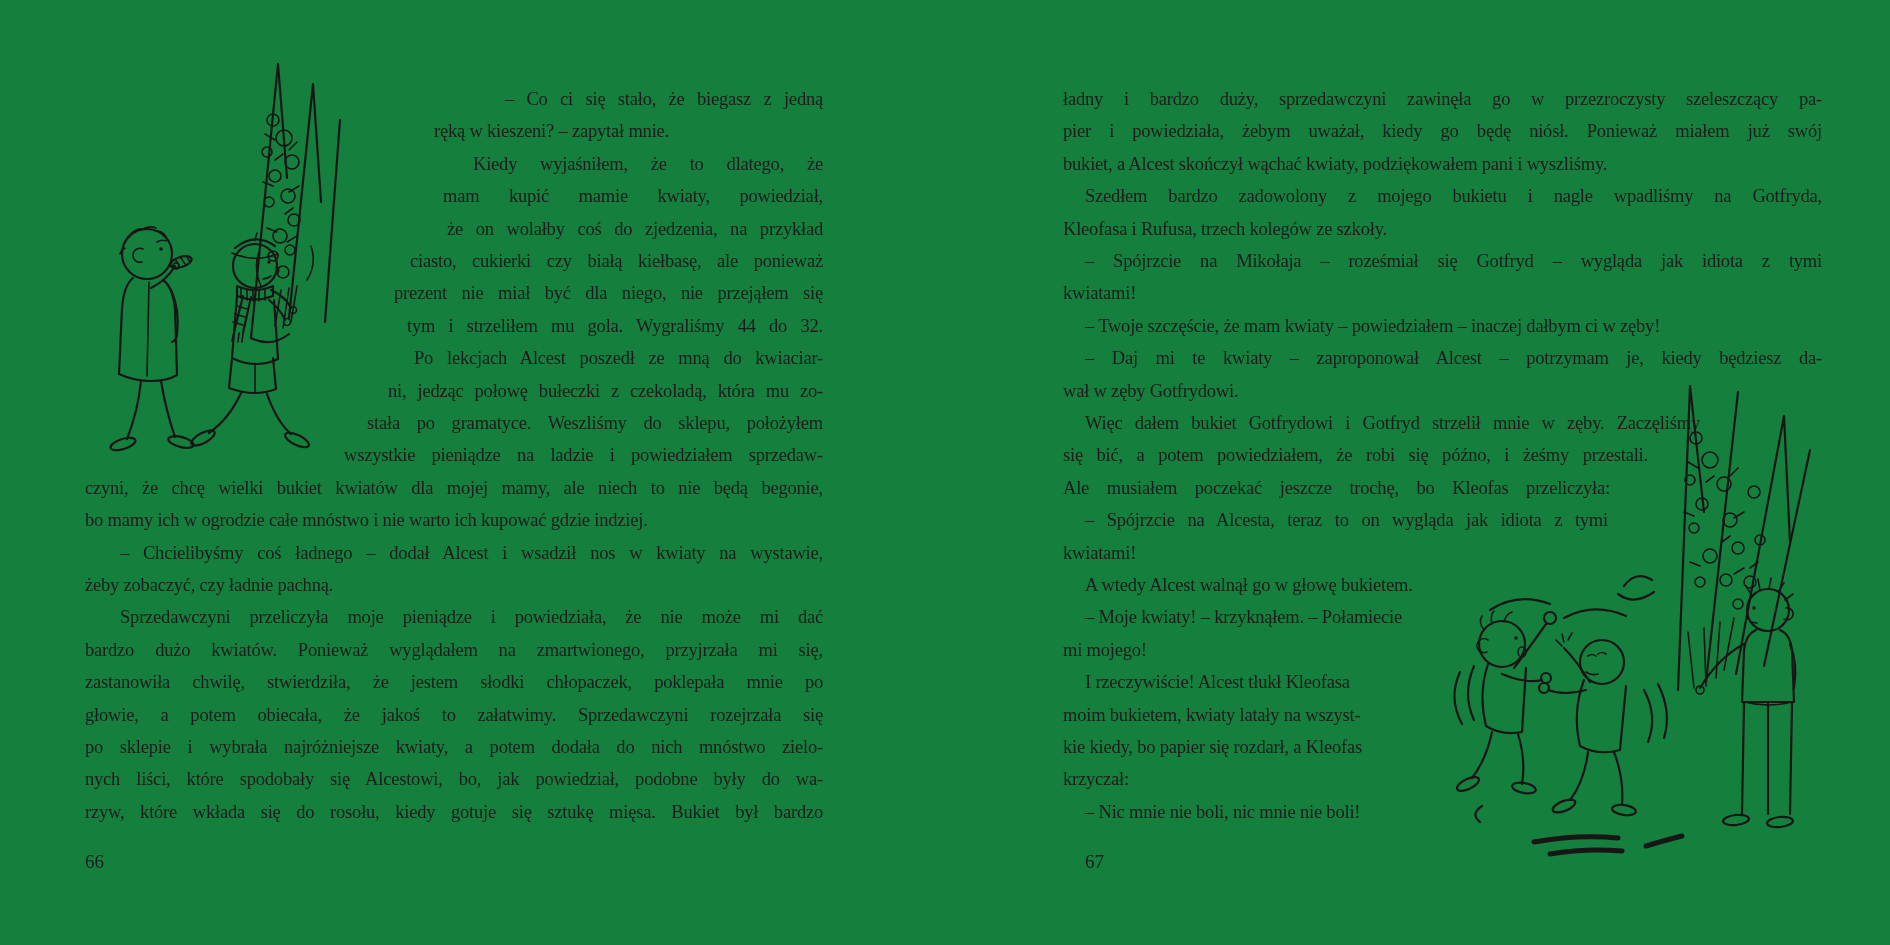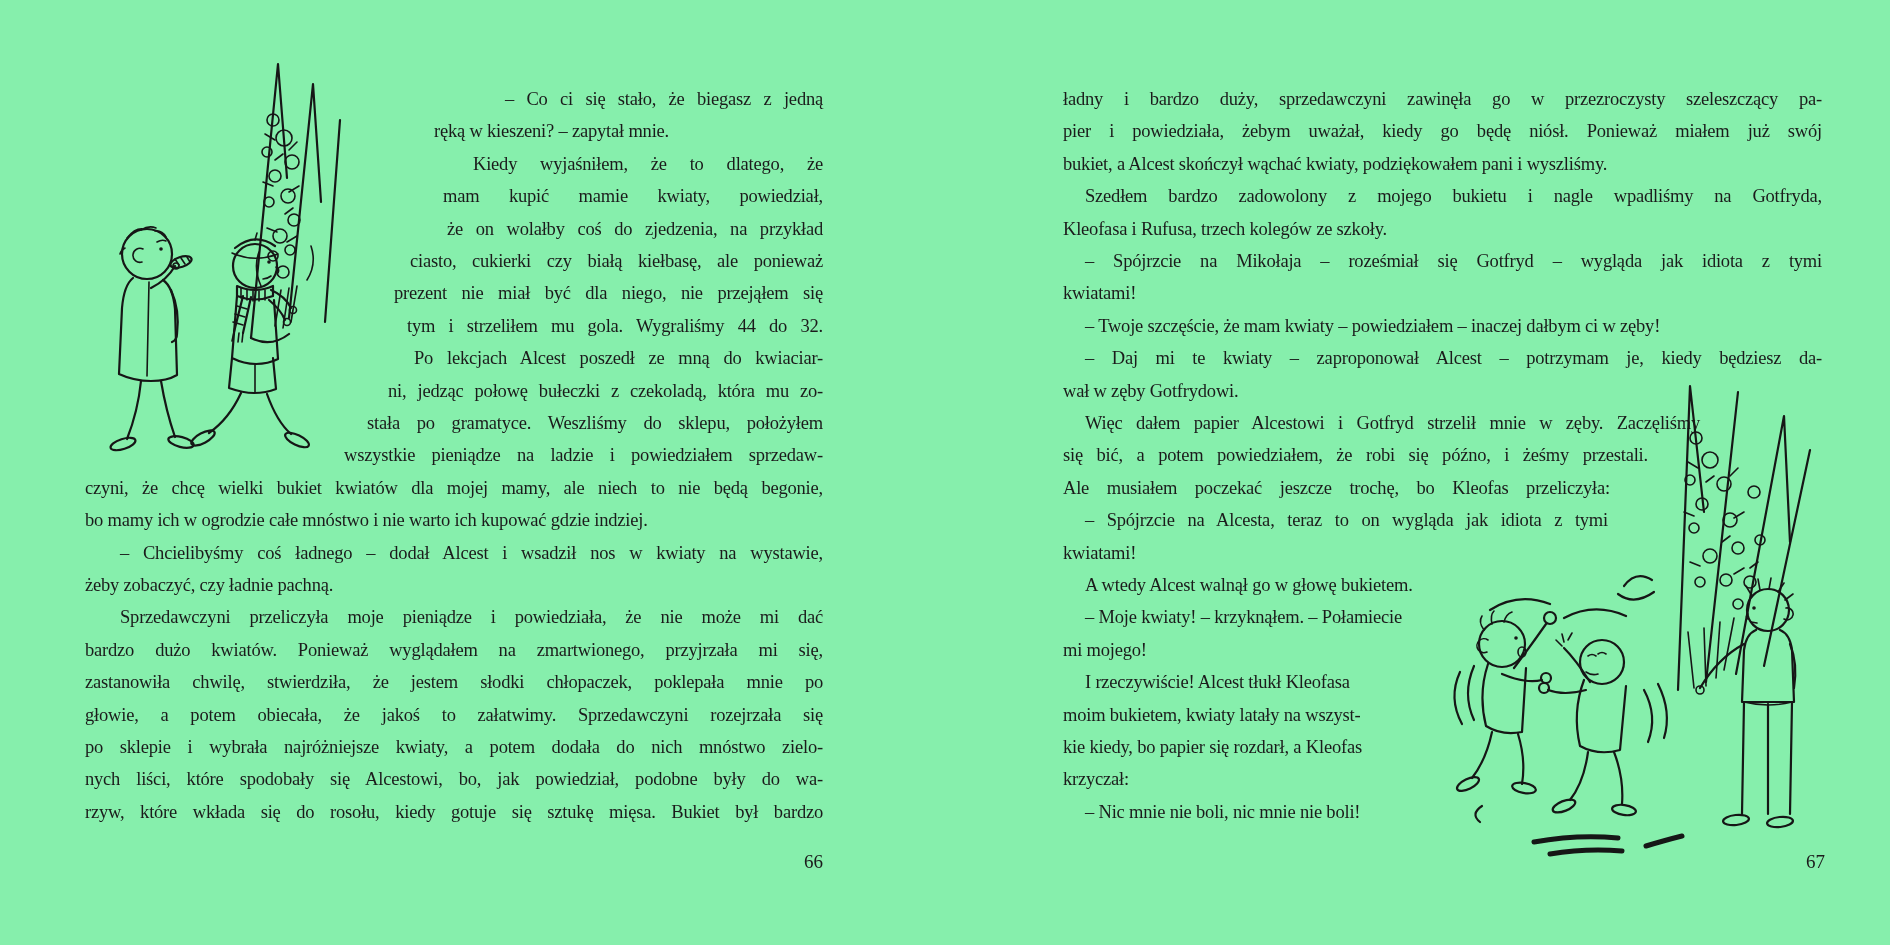--- a/index.html
+++ b/index.html
@@ -1,22 +1,22 @@
 <!DOCTYPE html>
 <html><head>
 <meta charset="utf-8">
 <style>
   html,body{margin:0;padding:0;background:#ffffff;}
-  #spread{position:relative;width:1890px;height:945px;background:#86efac;overflow:hidden;
+  #spread{position:relative;width:1890px;height:945px;background:#15803d;overflow:hidden;
           font-family:"Liberation Serif","DejaVu Serif",serif;color:#1b1b1b;}
   .group{display:contents;}
   .ln{position:absolute;height:33px;line-height:33px;font-size:18.5px;letter-spacing:-0.2px;white-space:normal;}
   .j{text-align:justify;text-align-last:justify;}
   .l{white-space:nowrap;text-align:left;}
-  .pagenum{position:absolute;text-align:right;font-size:19px;line-height:24px;}
+  .pagenum{position:absolute;text-align:left;font-size:19px;line-height:24px;}
   .illu{position:absolute;}
   .illu svg{display:block;}
   .sk{stroke:#161616;fill:none;stroke-width:2.2;stroke-linecap:round;stroke-linejoin:round;}
   .sk-thin{stroke:#161616;fill:none;stroke-width:1.6;stroke-linecap:round;stroke-linejoin:round;}
   .sk-fill{fill:#161616;stroke:none;}
   .sk-heavy{stroke:#161616;fill:none;stroke-width:5;stroke-linecap:round;}
 </style>
 </head>
 <body>
 
@@ -123,21 +123,21 @@
     <div class="ln j" style="top:83px;left:1063px;width:759px">ładny i bardzo duży, sprzedawczyni zawinęła go w przezroczysty szeleszczący pa-</div>
     <div class="ln j" style="top:115px;left:1063px;width:759px">pier i powiedziała, żebym uważał, kiedy go będę niósł. Ponieważ miałem już swój</div>
     <div class="ln l" style="top:148px;left:1063px;width:759px">bukiet, a Alcest skończył wąchać kwiaty, podziękowałem pani i wyszliśmy.</div>
     <div class="ln j" style="top:180px;left:1085px;width:737px">Szedłem bardzo zadowolony z mojego bukietu i nagle wpadliśmy na Gotfryda,</div>
     <div class="ln l" style="top:213px;left:1063px;width:759px">Kleofasa i Rufusa, trzech kolegów ze szkoły.</div>
     <div class="ln j" style="top:245px;left:1085px;width:737px">– Spójrzcie na Mikołaja – roześmiał się Gotfryd – wygląda jak idiota z tymi</div>
     <div class="ln l" style="top:277px;left:1063px;width:759px">kwiatami!</div>
     <div class="ln l" style="top:310px;left:1085px;width:737px">– Twoje szczęście, że mam kwiaty – powiedziałem – inaczej dałbym ci w zęby!</div>
     <div class="ln j" style="top:342px;left:1085px;width:737px">– Daj mi te kwiaty – zaproponował Alcest – potrzymam je, kiedy będziesz da-</div>
     <div class="ln l" style="top:375px;left:1063px;width:759px">wał w zęby Gotfrydowi.</div>
-    <div class="ln j" style="top:407px;left:1085px;width:615px">Więc dałem papier Alcestowi i Gotfryd strzelił mnie w zęby. Zaczęliśmy</div>
+    <div class="ln j" style="top:407px;left:1085px;width:615px">Więc dałem bukiet Gotfrydowi i Gotfryd strzelił mnie w zęby. Zaczęliśmy</div>
     <div class="ln j" style="top:439px;left:1063px;width:585px">się bić, a potem powiedziałem, że robi się późno, i żeśmy przestali.</div>
     <div class="ln j" style="top:472px;left:1063px;width:547px">Ale musiałem poczekać jeszcze trochę, bo Kleofas przeliczyła:</div>
     <div class="ln j" style="top:504px;left:1085px;width:523px">– Spójrzcie na Alcesta, teraz to on wygląda jak idiota z tymi</div>
     <div class="ln l" style="top:537px;left:1063px;width:400px">kwiatami!</div>
     <div class="ln l" style="top:569px;left:1085px;width:400px">A wtedy Alcest walnął go w głowę bukietem.</div>
     <div class="ln l" style="top:601px;left:1085px;width:400px">– Moje kwiaty! – krzyknąłem. – Połamiecie</div>
     <div class="ln l" style="top:634px;left:1063px;width:400px">mi mojego!</div>
     <div class="ln l" style="top:666px;left:1085px;width:400px">I rzeczywiście! Alcest tłukł Kleofasa</div>
     <div class="ln l" style="top:699px;left:1063px;width:400px">moim bukietem, kwiaty latały na wszyst-</div>
     <div class="ln l" style="top:731px;left:1063px;width:400px">kie kiedy, bo papier się rozdarł, a Kleofas</div>

